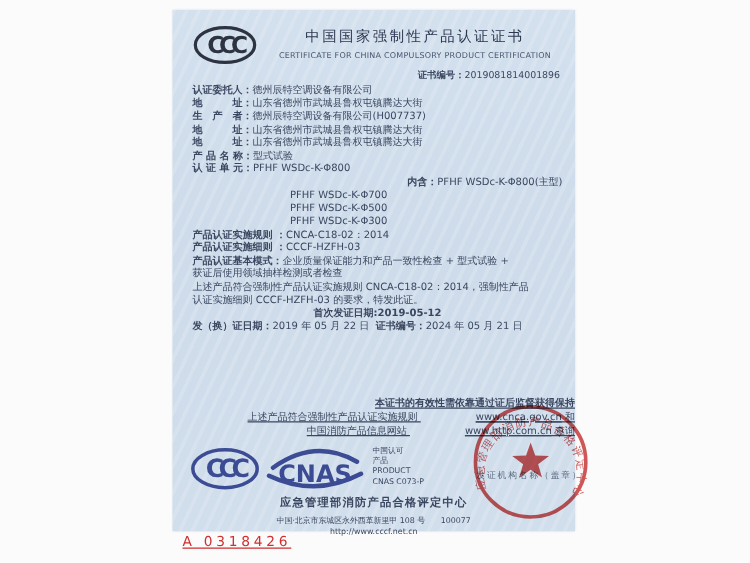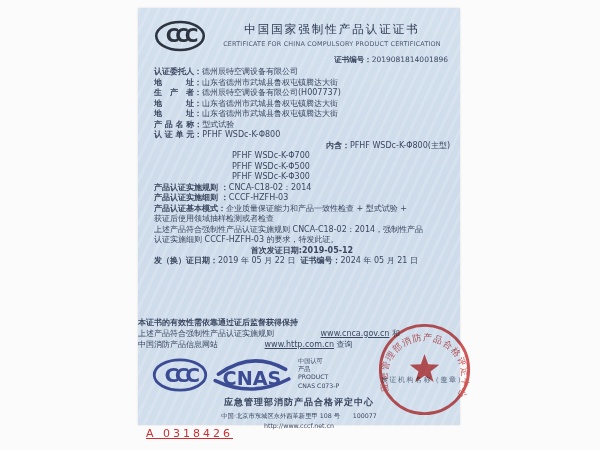--- a/index.html
+++ b/index.html
@@ -27,21 +27,21 @@
   .certno{position:absolute;right:12px;top:47px;font-size:7.5px;color:#3a4760;white-space:nowrap;}
   .certno b{font-weight:bold;margin-top:30px;}
   
   .body{position:absolute;left:16px;top:59px;width:296px;font-size:8px;line-height:10.5px;}
   .row{white-space:nowrap;}
   .lbl{font-weight:bold;}
   .model-row{padding-left:78px;}
   .inner-row{padding-left:21px;text-align:right;}
   .center-row{text-align:center;font-weight:bold;}
   
-  .notices{position:absolute;left:0;top:310px;width:100%;text-align:left;font-size:8px;line-height:10.8px;color:#3a4760;}
+  .notices{position:absolute;left:0;top:310px;width:100%;text-align:right;font-size:8px;line-height:10.8px;color:#3a4760;text-decoration:underline;}
   .notice-strong{font-weight:bold;}
   .ulink{text-decoration:underline;padding-left:44px;}
   
   .ccc-bottom{position:absolute;left:14px;top:348px;width:56px;height:38px;}
   .cnas-logo{position:absolute;left:74px;top:348px;width:80px;height:38px;}
   .acc-block{position:absolute;left:160px;top:349px;font-size:6.2px;line-height:8.2px;color:#3a4760;}
   .issuer{position:absolute;left:243px;top:367px;font-size:7px;letter-spacing:1.5px;color:#5c6b80;white-space:nowrap;z-index:1;}
   .seal{position:absolute;left:238px;top:313px;width:97px;height:97px;z-index:2;mix-blend-mode:multiply;opacity:.88;}
   
   .footer{position:absolute;left:0;top:388px;width:100%;text-align:center;color:#3a4760;}

